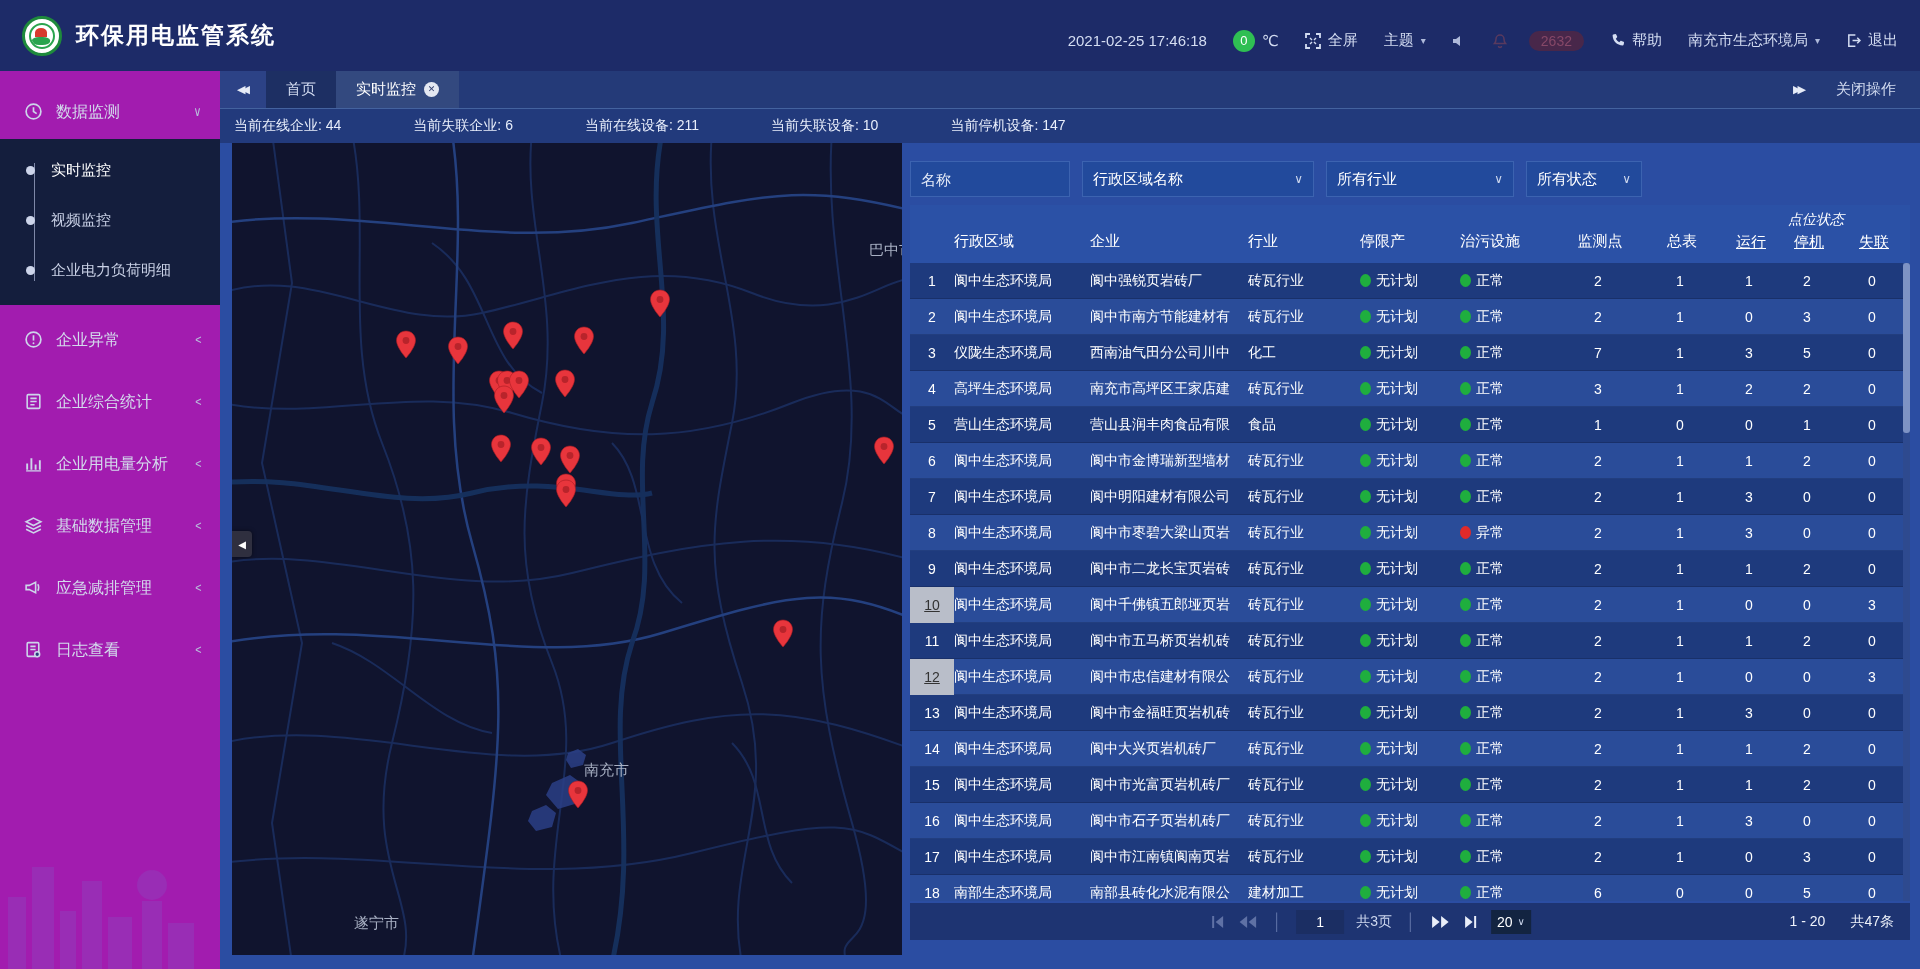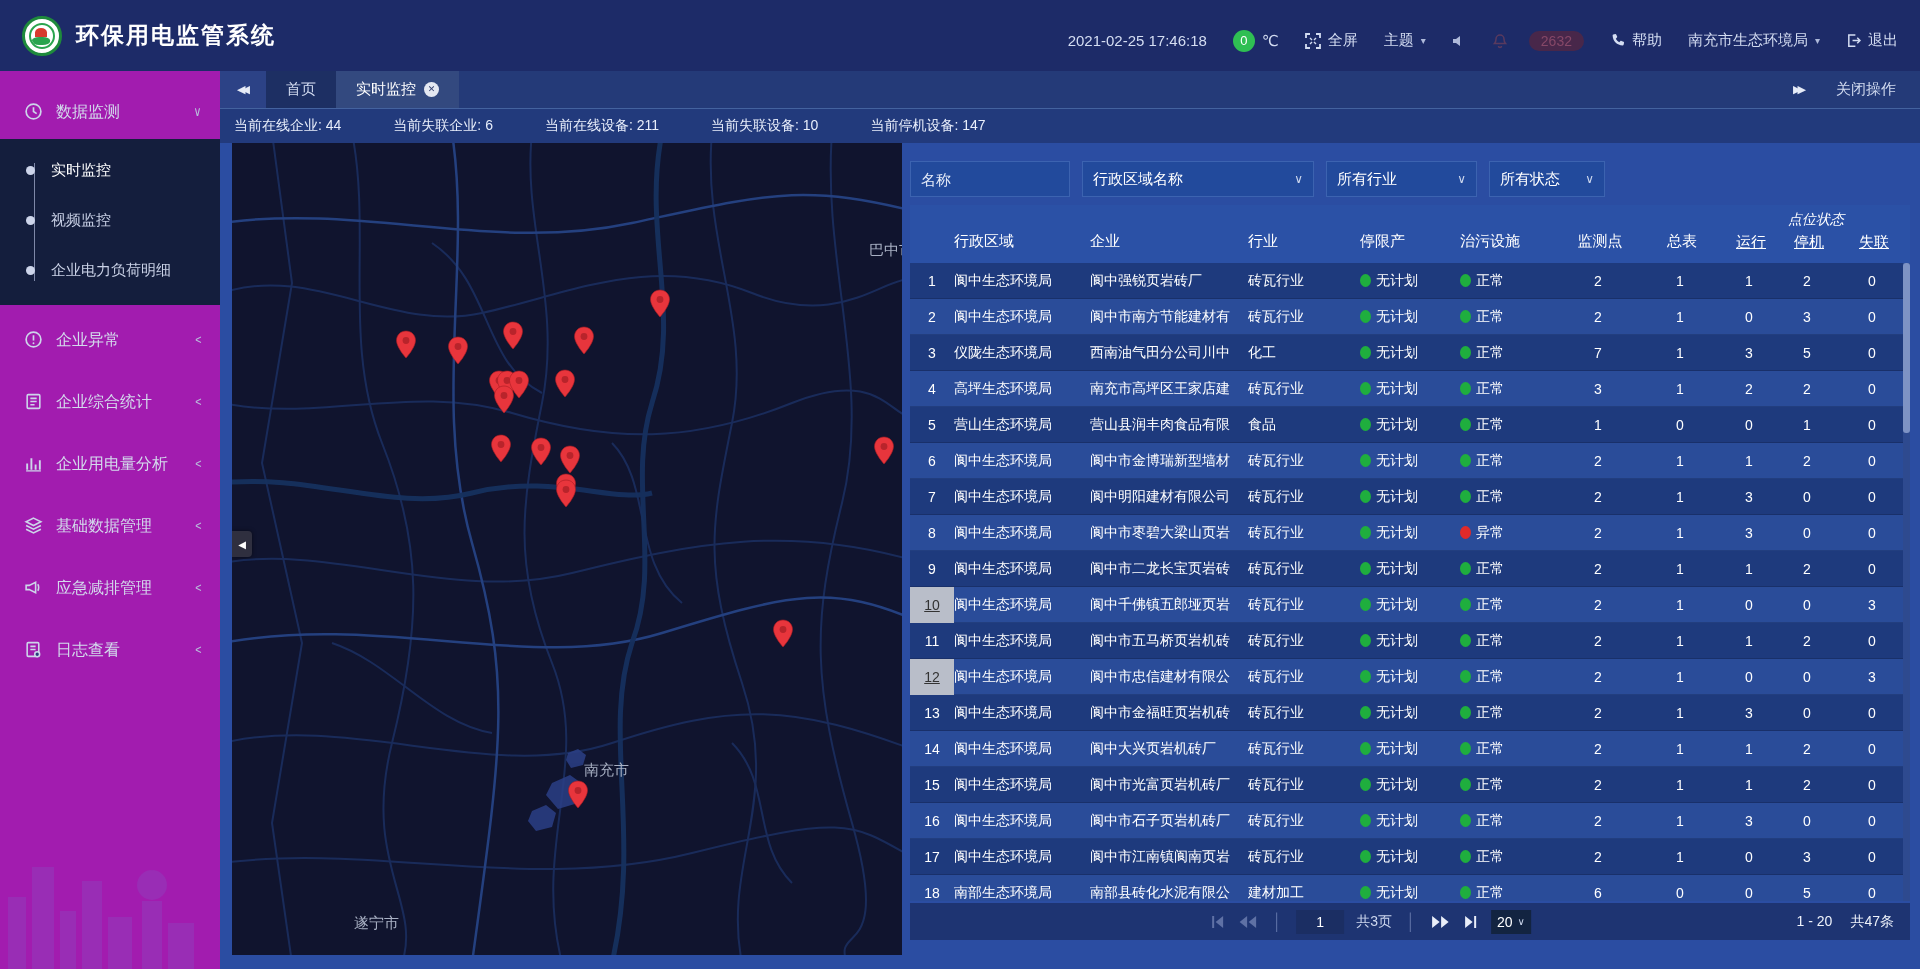--- a/index.html
+++ b/index.html
@@ -47,21 +47,21 @@
   .dbl-arrow { letter-spacing:-4px; font-size:11px; color:#e6ebf7; padding-right:3px;}
   .tab { display:flex; align-items:center; gap:8px; padding:0 20px; cursor:pointer; background:#1d2f63; }
   .tab.active { background:#33497f; color:#fff; }
   .tab-close { width:15px; height:15px; border-radius:50%; background:#e4e8f2; color:#33406e; font-size:9px; line-height:15px;
     text-align:center; font-weight:bold; }
   .tabbar-right { margin-left:auto; display:flex; align-items:center; gap:30px; padding-right:24px; }
   .close-ops { color:#d2dbf0; cursor:pointer; }
 
   
   .stats-band { height:35px; background:#223a7c; border-top:1px solid #44629f; display:flex; align-items:center;
-    gap:52px; padding-left:14px; color:#e8eefb; font-size:14px; flex:none; }
+    gap:72px; padding-left:14px; color:#e8eefb; font-size:14px; flex:none; }
   .stat-item { white-space:nowrap; }
 
   
   .work { flex:1; display:flex; min-height:0; padding:0 10px 14px 12px; gap:8px; }
   .map-panel { width:670px; flex:none; background:#10142e; position:relative; overflow:hidden; }
   .map-panel svg.mapsvg { position:absolute; inset:0; }
   .map-handle { position:absolute; left:0px; top:388px; width:20px; height:26px; background:#2f2f3f; border-radius:0 4px 4px 0;
     display:flex; align-items:center; justify-content:center; cursor:pointer; z-index:5; box-shadow:0 0 4px rgba(0,0,0,.5);}
   .map-handle span { color:#fff; font-size:10px; }
   .city-label { fill:#a9b1c4; font-size:15px; font-family:"Liberation Sans","DejaVu Sans",sans-serif; }
@@ -103,21 +103,21 @@
 
   
   .pager { margin-top:2px; height:37px; background:#1e3472; display:flex; align-items:center; flex:none;
     color:#cdd7ee; font-size:14px; padding:0 16px; position:relative; }
   .pager-center { position:absolute; left:46%; transform:translateX(-50%); display:flex; align-items:center; gap:12px; }
   .pg-btn { display:flex; align-items:center; cursor:pointer; }
   .pg-div { color:#5a6da3; font-size:16px; margin:0 2px; }
   .pg-input { width:48px; height:24px; background:#1b2e63; border:none; color:#fff; text-align:center; font-size:14px;
     font-family:inherit; }
   .pg-size { background:#132441; height:24px; display:flex; align-items:center; padding:0 6px; gap:5px; cursor:pointer; color:#fff;}
-  .pager-right { margin-left:auto; color:#eef2fb; display:flex; gap:18px; }
+  .pager-right { margin-left:auto; color:#eef2fb; display:flex; gap:25px; }
 </style>
 </head>
 <body>
 
 <div class="app">
 
   <header class="topbar">
     <div class="logo">
         <div class="logo-inner"></div>
       </div>
@@ -412,21 +412,21 @@
         <div class="right-panel">
 
           <div class="filters">
             <div class="f-box f-input">
               <input type="text" placeholder="名称" style="">
             </div>
             <div class="f-box f-select" style="width:232px">
               <span>行政区域名称</span>
               <span class="sel-caret">∨</span>
             </div>
-            <div class="f-box f-select" style="width:151px">
+            <div class="f-box f-select" style="width:188px">
               <span>所有行业</span>
               <span class="sel-caret">∨</span>
             </div>
             <div class="f-box f-select" style="width:116px">
               <span>所有状态</span>
               <span class="sel-caret">∨</span>
             </div>
           </div>
 
           <div class="tbl">

